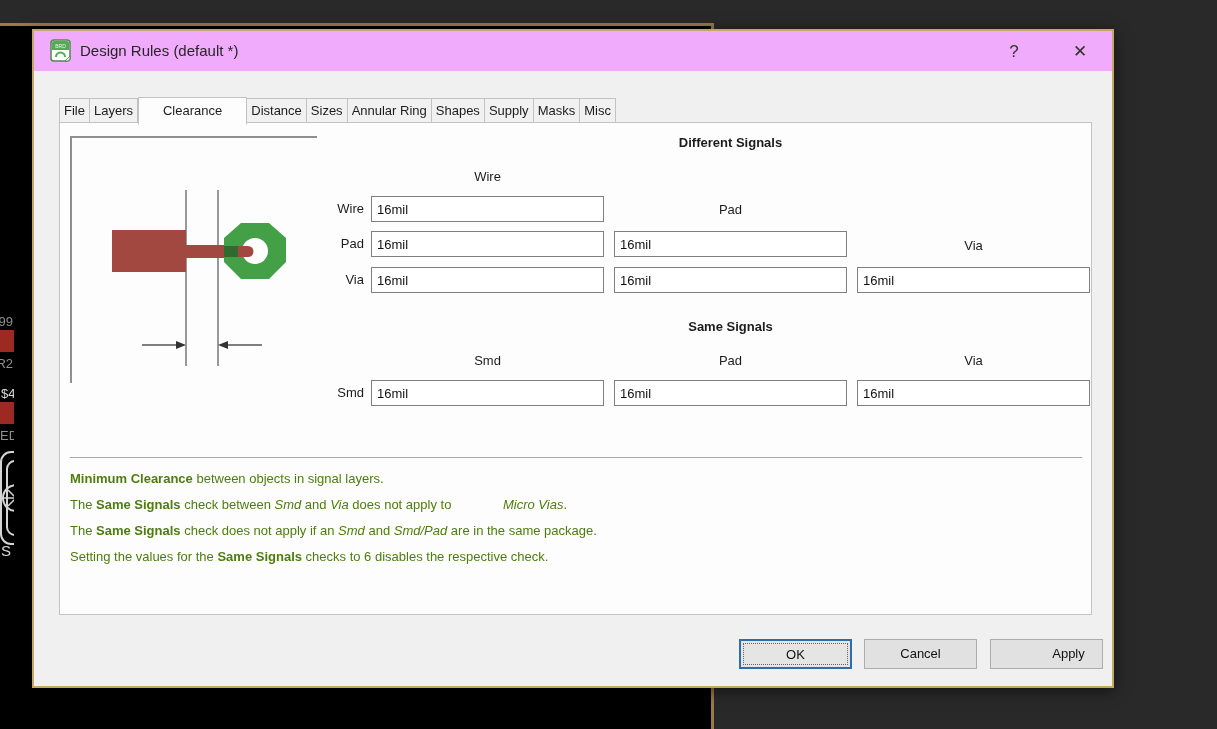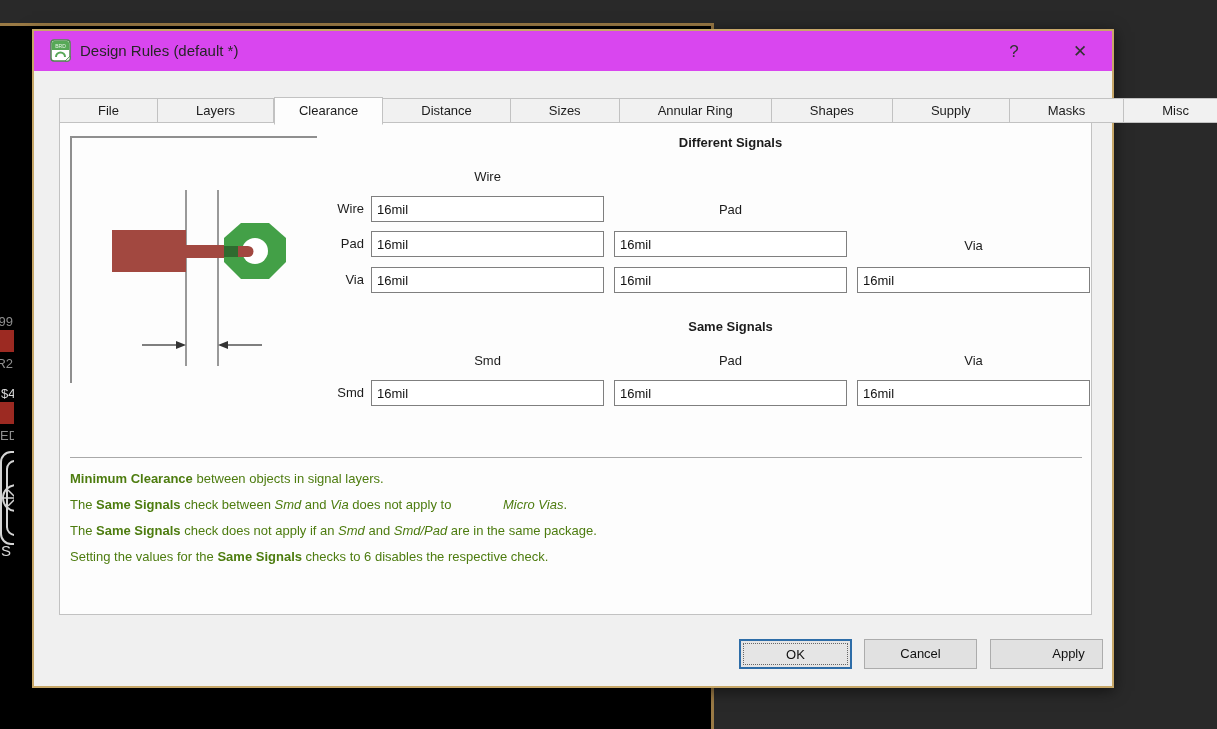--- a/index.html
+++ b/index.html
@@ -10,30 +10,30 @@
   #board-line-h { position:absolute; left:0; top:23px; width:714px; height:3px; }
   #board-line-v { position:absolute; left:711px; top:23px; width:3px; height:706px; }
   #pcb-strip { position:absolute; left:0; top:286px; width:14px; height:330px; overflow:hidden; z-index:2; }
   .pcb-lbl { position:absolute; width:33px; color:#8f8f8f; font-size:13px; text-align:right; white-space:nowrap; }
   .pcb-lbl.bright { color:#dadada; }
   .pcb-pad { position:absolute; left:0; width:40px; height:22px; background:#9c2a22; color:#f2f2f2;
              font-size:20px; line-height:20px; font-weight:400; text-align:center; }
   
   #dialog { position:absolute; left:32px; top:29px; width:1082px; height:659px; background:#f0f0f0;
             border:2px solid #c7a768; box-shadow:0 3px 14px rgba(0,0,0,.55); z-index:10; color:#1c1c1c; font-size:13px; }
-  #titlebar { position:absolute; left:0; top:0; right:0; height:40px; background:#d946ef; }
+  #titlebar { position:absolute; left:0; top:0; right:0; height:40px; background:#f0abfc; }
   #title-icon { position:absolute; left:16px; top:8px; }
   #title-text { position:absolute; left:46px; top:11px; font-size:15px; color:#262626; }
   .caption-btn { position:absolute; top:6px; width:44px; height:30px; text-align:center; line-height:30px;
                  font-size:17px; color:#333; cursor:default; }
   #btn-help { left:958px; }
   #btn-close { left:1024px; }
   
   #tabbar { position:absolute; left:25px; top:64px; height:28px; display:flex; align-items:flex-end; z-index:3; }
-  .tab { height:25px; line-height:23px; padding:0 38px; background:#f1f1f1;
+  .tab { height:25px; line-height:23px; padding:0 4px; background:#f1f1f1;
          border:1px solid #c2c2c2; border-left:none; white-space:nowrap; }
   .tab:first-child { border-left:1px solid #c2c2c2; }
   .tab.active { height:28px; line-height:26px; background:#fdfdfd; border:1px solid #c2c2c2;
                 border-bottom:1px solid #fdfdfd; margin-bottom:-2px; padding:0 24px; position:relative; z-index:4; }
   
   #panel { position:absolute; left:25px; top:91px; width:1033px; height:493px; background:#fdfdfd;
            border:1px solid #c2c2c2; }
   #preview { position:absolute; left:10px; top:13px; width:247px; height:247px;
              border-top:2px solid #8f8f8f; border-left:2px solid #8f8f8f; }
   .mx-title { position:absolute; left:311px; width:719px; text-align:center; font-weight:bold; font-size:13px; }

